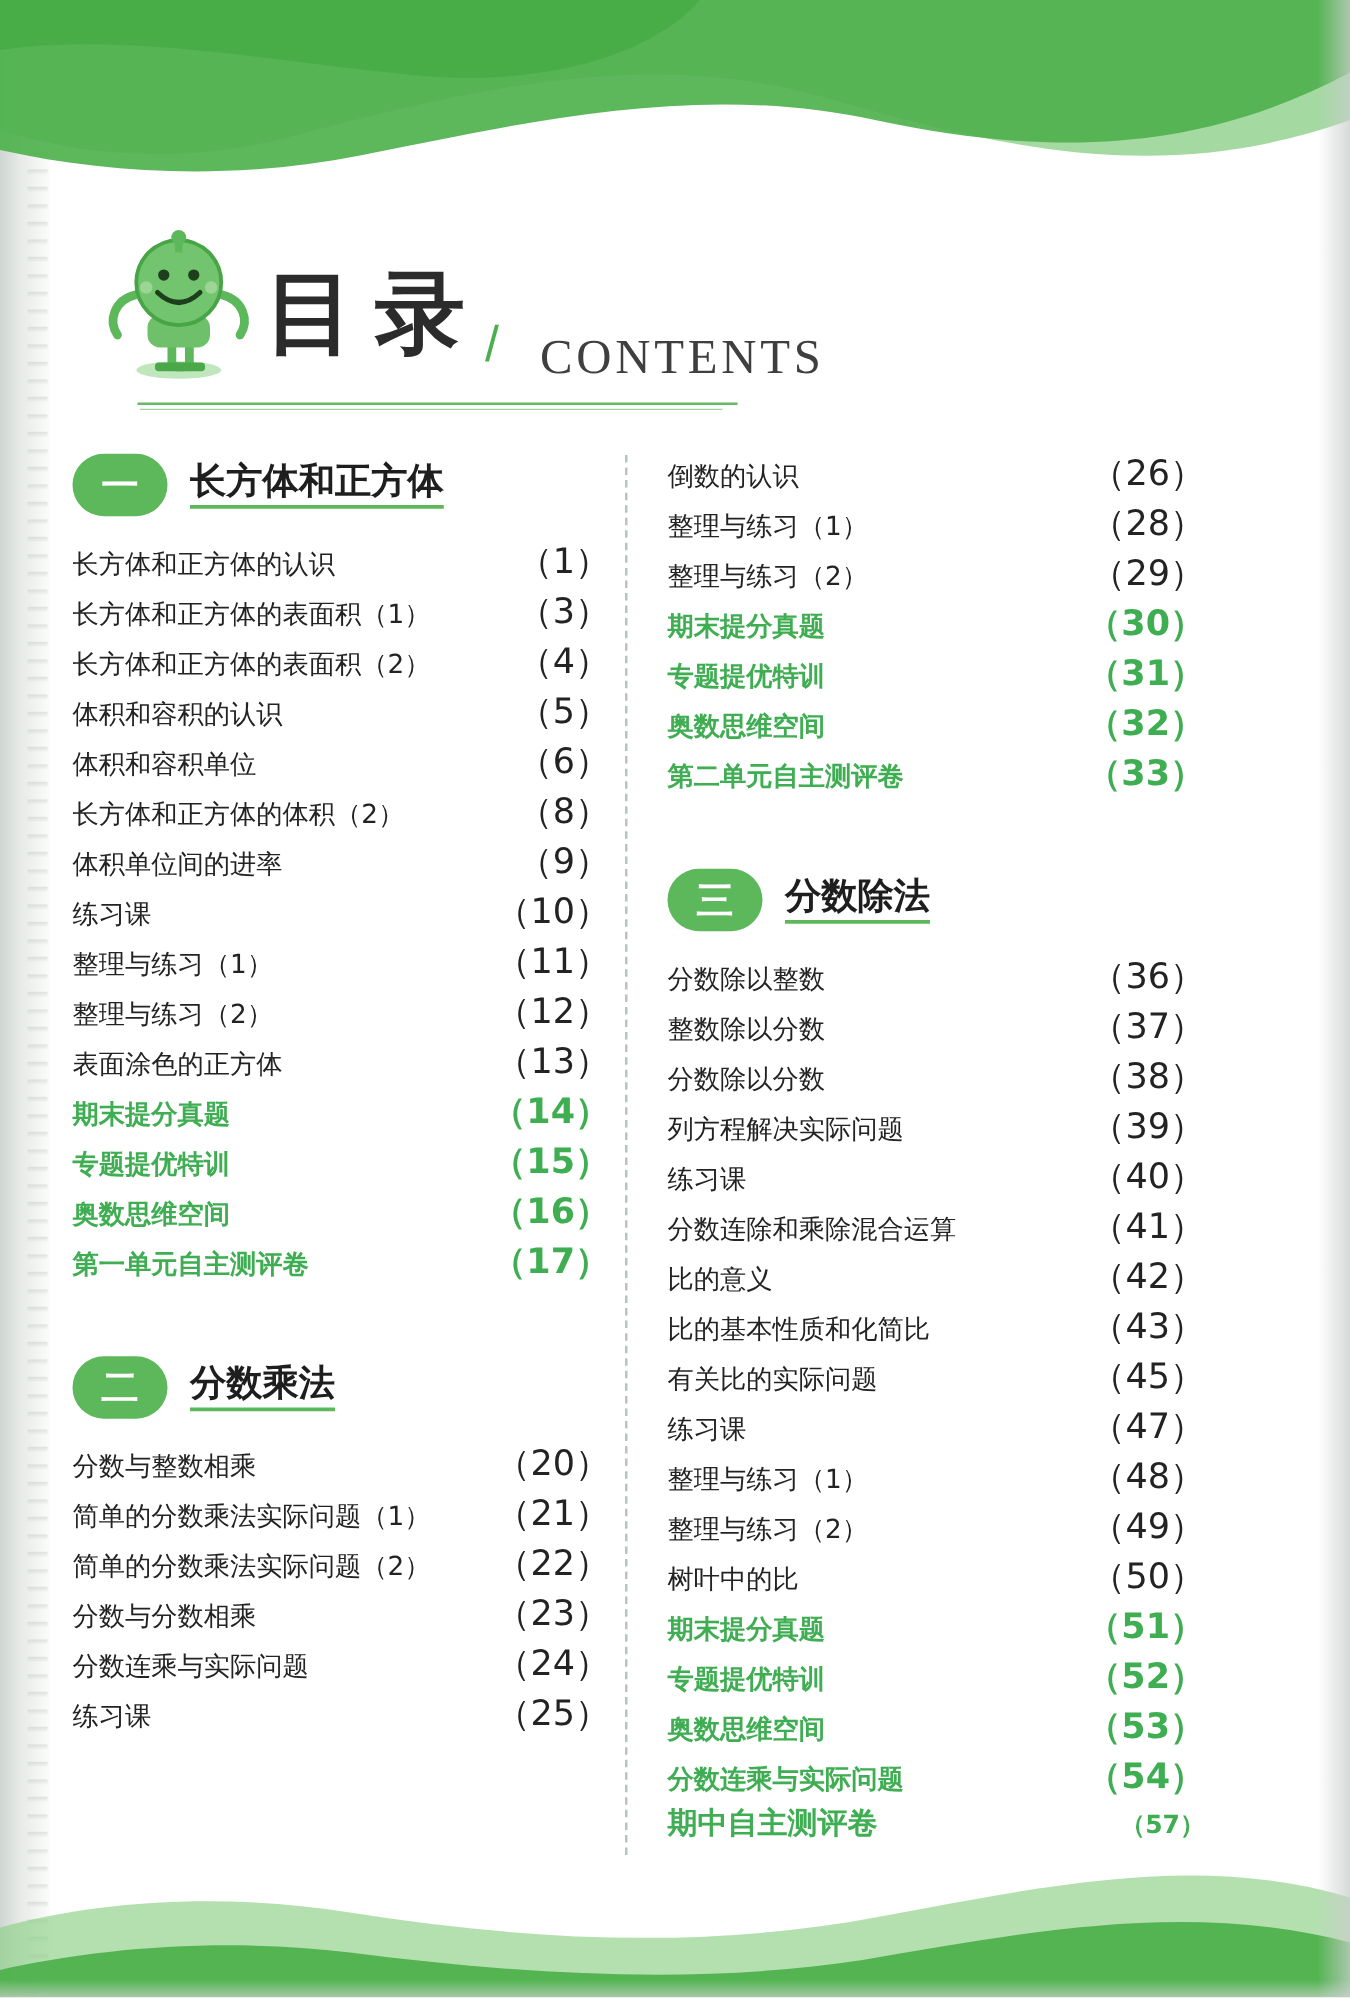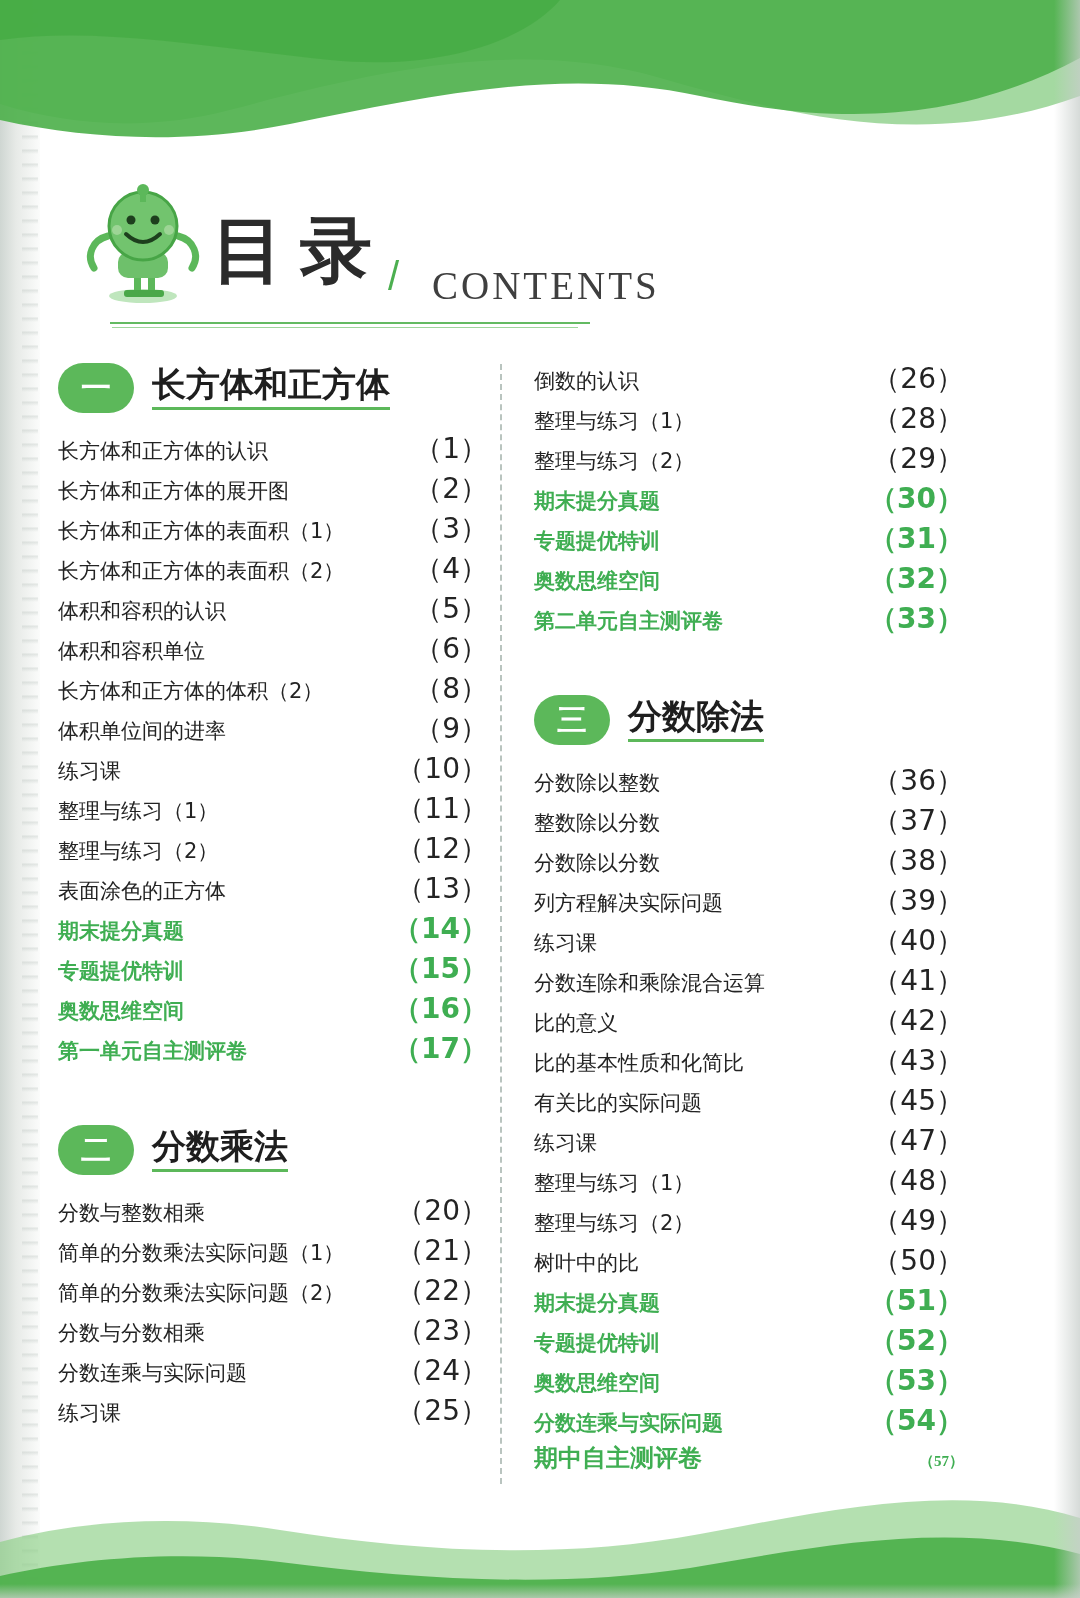--- a/index.html
+++ b/index.html
@@ -149,21 +149,21 @@
     font-size: 30px;
     font-weight: bold;
     display: flex;
     align-items: center;
     justify-content: center;
     flex: none;
   }
   .unit .utitle {
     margin-left: 18px;
     font-family: "DejaVu Sans", sans-serif;
-    font-size: 34px;
+    font-size: 29px;
     font-weight: bold;
     color: #1e1e1e;
     border-bottom: 3px solid #5cb85a;
     padding-bottom: 3px;
     line-height: 1.1;
   }
   .unit.spaced-top { margin-top: 52px; }
 
   
   .entry {
@@ -182,21 +182,21 @@
     text-align: right;
     font-size: 28px;
     color: #232323;
   }
   .entry.green .name, .entry.green .pg { color: #3fae52; }
   .entry.green { font-weight: bold; }
   .entry.big {
     font-size: 24px;
     height: 46px;
   }
-  .entry.big .pg { font-size: 15px; font-family: Liberation Serif, serif; }
+  .entry.big .pg { font-size: 20px; }
   .pad-top { }
 </style>
 </head>
 <body>
 
 <div class="page">
 
   <div class="paper"></div>
   <div class="torn-edge"></div>
 
@@ -247,25 +247,20 @@
         <div class="badge">一</div>
         <div class="utitle">长方体和正方体</div>
       </div>
 
       <div class="entry">
         <span class="name">长方体和正方体的认识</span>
         <span class="fill"></span>
         <span class="pg">（1）</span>
       </div>
       <div class="entry">
-        <span class="name">长方体和正方体的展开图</span>
-        <span class="fill"></span>
-        <span class="pg">（2）</span>
-      </div>
-      <div class="entry">
         <span class="name">长方体和正方体的表面积（1）</span>
         <span class="fill"></span>
         <span class="pg">（3）</span>
       </div>
       <div class="entry">
         <span class="name">长方体和正方体的表面积（2）</span>
         <span class="fill"></span>
         <span class="pg">（4）</span>
       </div>
       <div class="entry">

